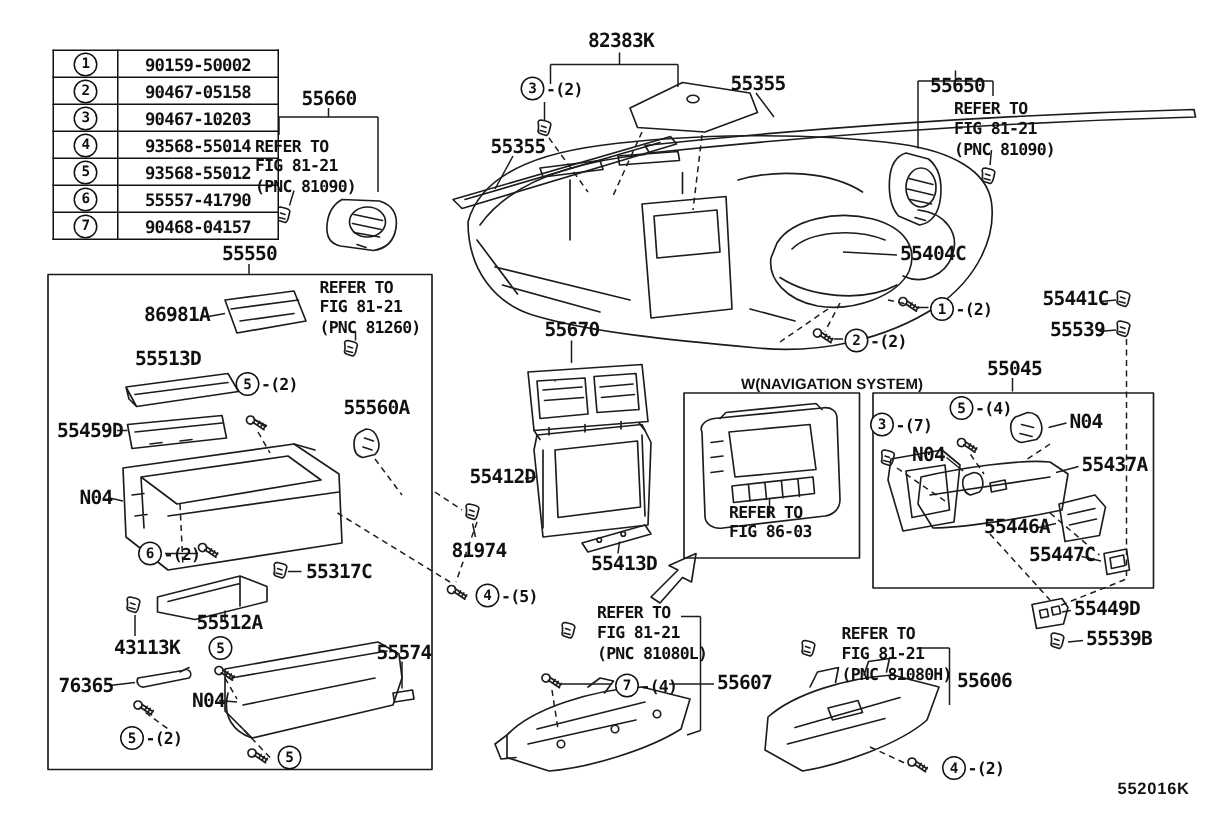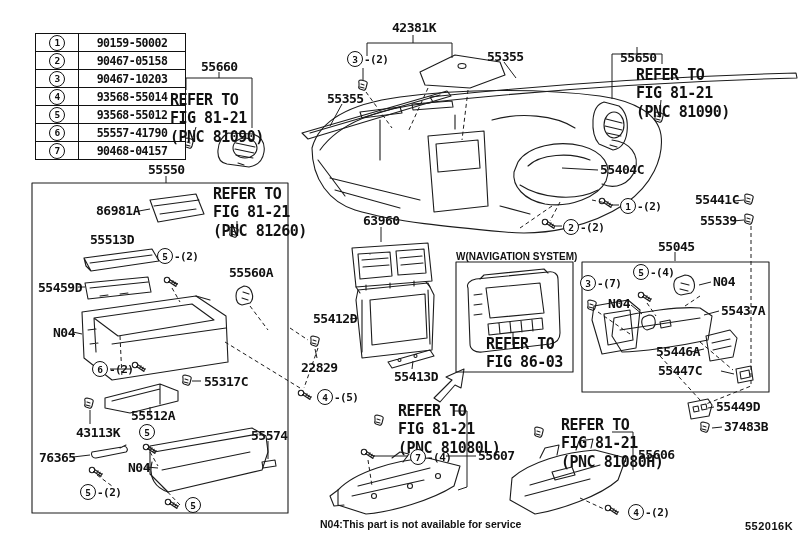--- a/index.html
+++ b/index.html
@@ -5,22 +5,22 @@
   html,body{margin:0;padding:0;background:#fff;}
   #stage{position:relative;width:811px;height:560px;background:#fff;overflow:hidden;
          font-family:"DejaVu Sans Mono",monospace;color:#111;}
   svg{position:absolute;left:0;top:0;}
   svg *{vector-effect:non-scaling-stroke;}
   .art{stroke:#1c1c1c;stroke-width:1.1;fill:none;stroke-linecap:round;stroke-linejoin:round;}
   .dash{stroke:#1c1c1c;stroke-width:1;fill:none;stroke-dasharray:4 3;}
   .lead{stroke:#1c1c1c;stroke-width:1;fill:none;}
   .lbl{position:absolute;font:bold 13px "DejaVu Sans Mono",monospace;letter-spacing:-0.5px;
        white-space:pre-line;line-height:1.15;}
-  .ref{font-size:15px;letter-spacing:-0.5px;line-height:1.22;}
-  .navtitle{font:bold 10px "Liberation Sans",sans-serif;letter-spacing:0;}
+  .ref{font-size:11px;letter-spacing:-0.5px;line-height:1.22;}
+  .navtitle{font:bold 10px "Liberation Sans",sans-serif;letter-spacing:0;margin-left:38px;}
   .callout{position:absolute;display:flex;align-items:center;gap:1px;}
   .cnum{display:inline-flex;width:14px;height:14px;border:1.4px solid #111;border-radius:50%;
         align-items:center;justify-content:center;font:bold 9.5px "DejaVu Sans Mono",monospace;
         background:#fff;}
   .cqty{font:bold 11px "DejaVu Sans Mono",monospace;letter-spacing:-0.5px;}
   #fastener-table{position:absolute;left:35px;top:33px;border-collapse:collapse;background:#fff;}
   #fastener-table td{border:1.6px solid #111;padding:0;height:17px;text-align:center;
         font:bold 11.5px "DejaVu Sans Mono",monospace;letter-spacing:-0.5px;}
   #fastener-table td.c1{width:42px;}
   #fastener-table td.c2{width:106px;}
@@ -259,21 +259,21 @@
           <td class="c1"><span class="cnum">6</span></td>
           <td class="c2">55557-41790</td>
         </tr>
       <tr>
           <td class="c1"><span class="cnum">7</span></td>
           <td class="c2">90468-04157</td>
         </tr>
     </tbody>
   </table>
 
-  <div class="lbl" style="left:392px;top:21px">42381K</div>
+  <div class="lbl" style="left:392px;top:21px">82383K</div>
   <div class="lbl" style="left:487px;top:50px">55355</div>
   <div class="lbl" style="left:327px;top:92px">55355</div>
   <div class="lbl" style="left:620px;top:51px">55650</div>
   <div class="lbl" style="left:201px;top:60px">55660</div>
   <div class="lbl ref" style="left:170px;top:91px">REFER TO
 FIG 81-21
 (PNC 81090)</div>
   <div class="lbl ref" style="left:636px;top:66px">REFER TO
 FIG 81-21
 (PNC 81090)</div>
@@ -285,38 +285,38 @@
   <div class="lbl" style="left:90px;top:233px">55513D</div>
   <div class="lbl" style="left:38px;top:281px">55459D</div>
   <div class="lbl" style="left:229px;top:266px">55560A</div>
   <div class="lbl" style="left:53px;top:326px">N04</div>
   <div class="lbl" style="left:204px;top:375px">55317C</div>
   <div class="lbl" style="left:131px;top:409px">55512A</div>
   <div class="lbl" style="left:76px;top:426px">43113K</div>
   <div class="lbl" style="left:39px;top:451px">76365</div>
   <div class="lbl" style="left:128px;top:461px">N04</div>
   <div class="lbl" style="left:251px;top:429px">55574</div>
-  <div class="lbl" style="left:363px;top:214px">63960</div>
+  <div class="lbl" style="left:363px;top:214px">55670</div>
   <div class="lbl" style="left:313px;top:312px">55412D</div>
-  <div class="lbl" style="left:301px;top:361px">22829</div>
+  <div class="lbl" style="left:301px;top:361px">81974</div>
   <div class="lbl" style="left:394px;top:370px">55413D</div>
   <div class="lbl navtitle" style="left:456px;top:251px">W(NAVIGATION SYSTEM)</div>
   <div class="lbl ref" style="left:486px;top:335px">REFER TO
 FIG 86-03</div>
   <div class="lbl" style="left:600px;top:163px">55404C</div>
   <div class="lbl" style="left:695px;top:193px">55441C</div>
   <div class="lbl" style="left:700px;top:214px">55539</div>
   <div class="lbl" style="left:658px;top:240px">55045</div>
   <div class="lbl" style="left:713px;top:275px">N04</div>
   <div class="lbl" style="left:608px;top:297px">N04</div>
   <div class="lbl" style="left:721px;top:304px">55437A</div>
   <div class="lbl" style="left:656px;top:345px">55446A</div>
-  <div class="lbl" style="left:658px;top:364px">55447C</div>
+  <div class="lbl" style="left:686px;top:364px">55447C</div>
   <div class="lbl" style="left:716px;top:400px">55449D</div>
-  <div class="lbl" style="left:724px;top:420px">37483B</div>
+  <div class="lbl" style="left:724px;top:420px">55539B</div>
   <div class="lbl" style="left:478px;top:449px">55607</div>
   <div class="lbl ref" style="left:398px;top:402px">REFER TO
 FIG 81-21
 (PNC 81080L)</div>
   <div class="lbl" style="left:638px;top:448px">55606</div>
   <div class="lbl ref" style="left:561px;top:416px">REFER TO
 FIG 81-21
 (PNC 81080H)</div>
 
   <div class="callout" style="left:347px;top:51px">
@@ -365,16 +365,15 @@
     </div>
   <div class="callout" style="left:633px;top:264px">
       <span class="cnum">5</span>
       <span class="cqty">-(4)</span>
     </div>
   <div class="callout" style="left:628px;top:504px">
       <span class="cnum">4</span>
       <span class="cqty">-(2)</span>
     </div>
 
-  <div class="note" style="left:320px;top:518px">N04:This part is not available for service</div>
   <div class="docid" style="left:745px;top:520px">552016K</div>
 
 </div>
 
 </body></html>

